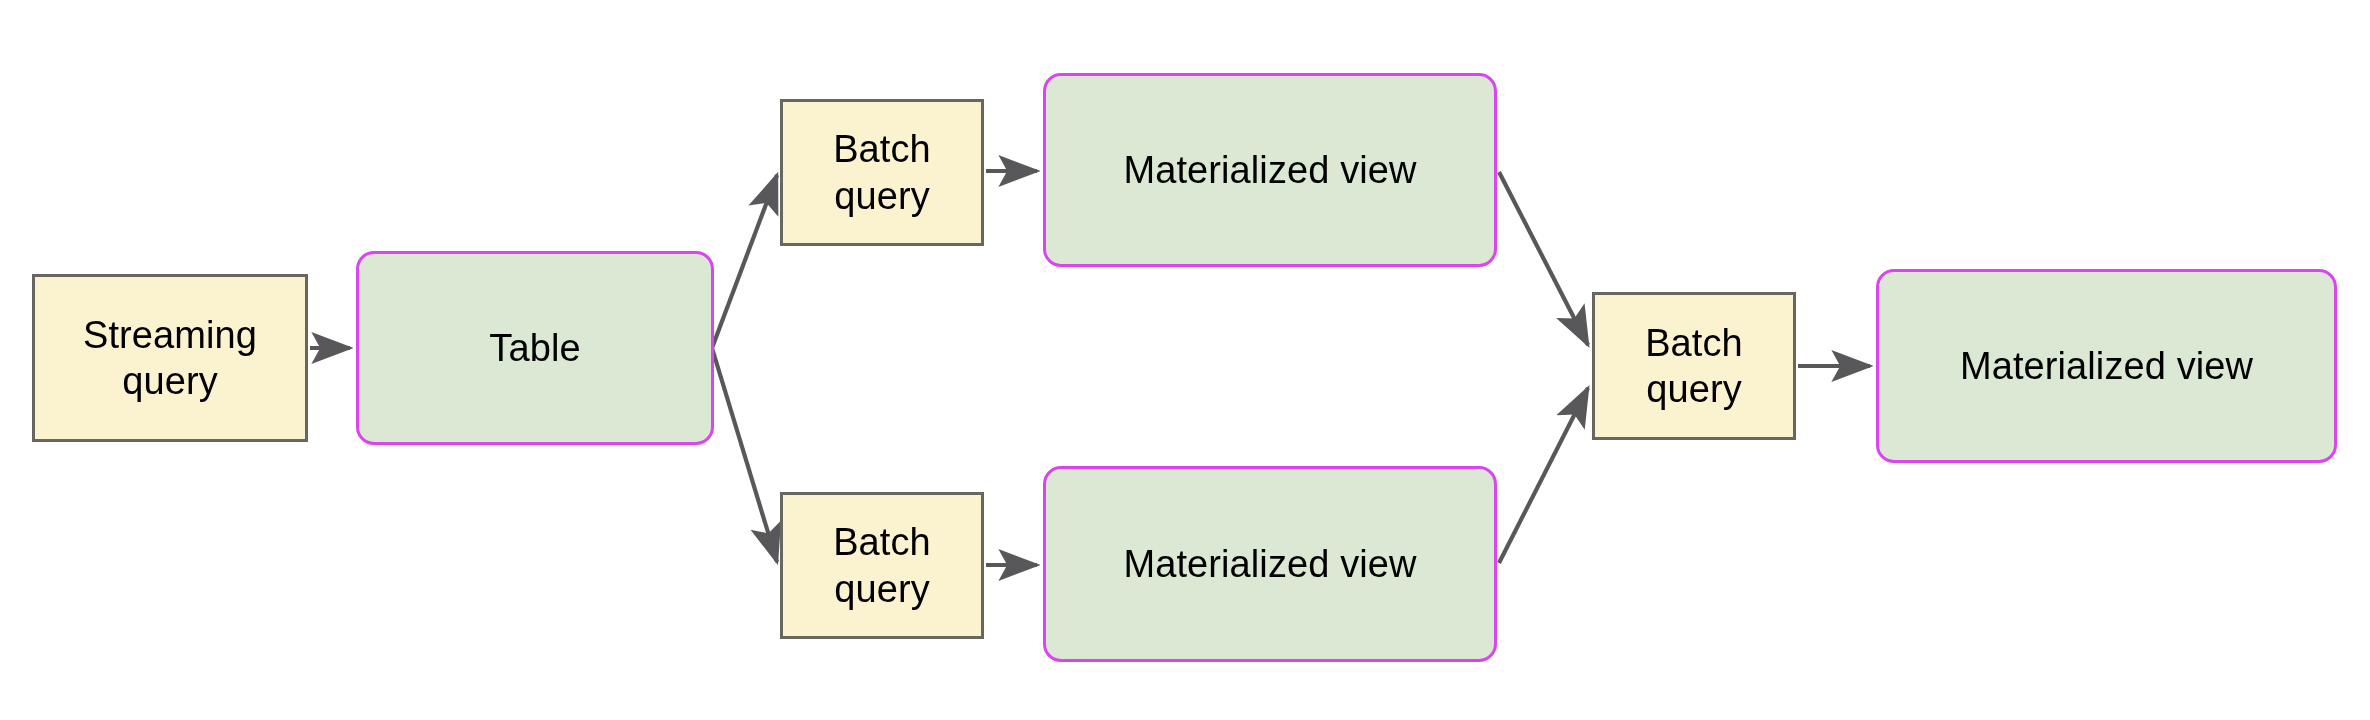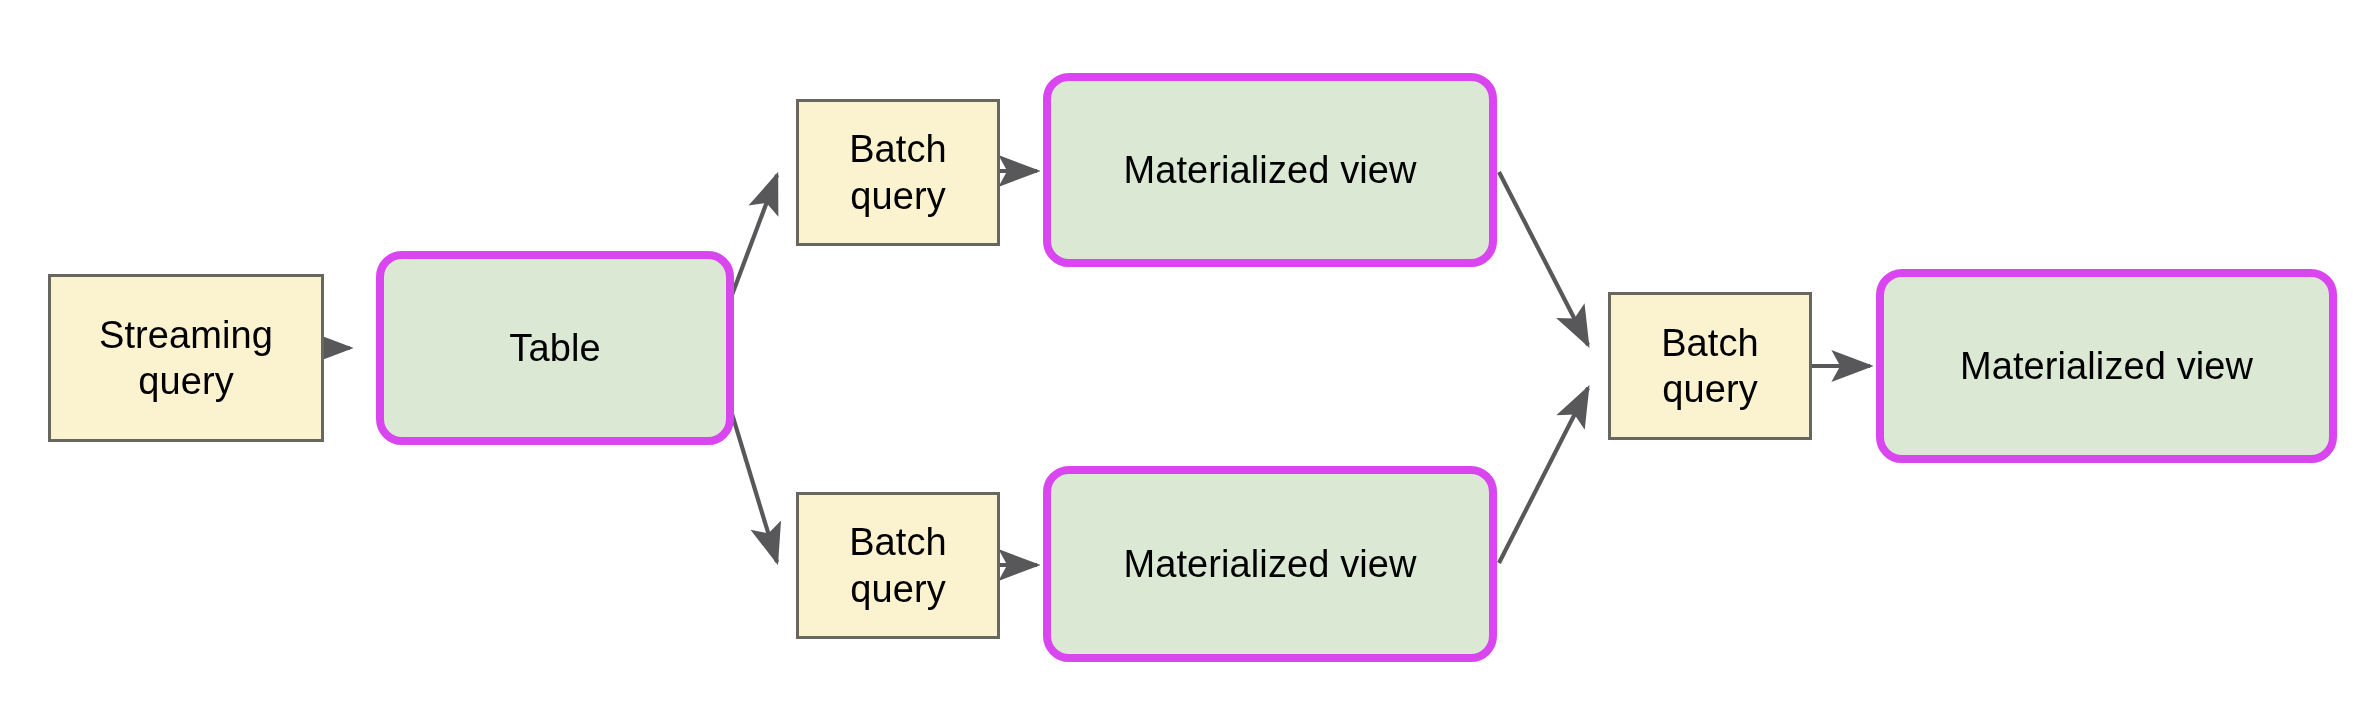--- a/index.html
+++ b/index.html
@@ -38,26 +38,25 @@
     font-size: 38px;
     line-height: 1.22;
     letter-spacing: 0.1px;
     white-space: pre-line;
     z-index: 2;
   }
   .node.process {
     background: #fbf2cf;
     border: 3px solid #67675f;
     border-radius: 0;
-    margin-left: 16px;
   }
   .node.store {
     background: #dae8d4;
-    border: 8px solid #d946ef;
-    border-radius: 26px;
+    border: 3px solid #d946ef;
+    border-radius: 18px;
   }
 </style>
 </head>
 <body>
 
 <div id="canvas">
 
   <svg id="edge-layer" viewBox="0 0 2370 720">
     <defs>
       <marker id="arrowhead" markerWidth="10" markerHeight="8" refX="9.2" refY="4" orient="auto" markerUnits="strokeWidth">
@@ -73,21 +72,21 @@
       <path d="M986,565 L1037,565"></path>
       <path d="M1499,172 L1588,345"></path>
       <path d="M1499,563 L1588,388"></path>
       <path d="M1798,366 L1870,366"></path>
     </g>
   </svg>
 
   <div class="node process" style="left:32px;top:274px;width:276px;height:168px;">Streaming
 query</div>
 
-  <div class="node store" style="left:356px;top:251px;width:358px;height:194px;margin-left:20px;">Table</div>
+  <div class="node store" style="left:356px;top:251px;width:358px;height:194px;">Table</div>
 
   <div class="node process" style="left:780px;top:99px;width:204px;height:147px;">Batch
 query</div>
 
   <div class="node store" style="left:1043px;top:73px;width:454px;height:194px;">Materialized view</div>
 
   <div class="node process" style="left:780px;top:492px;width:204px;height:147px;">Batch
 query</div>
 
   <div class="node store" style="left:1043px;top:466px;width:454px;height:196px;">Materialized view</div>

